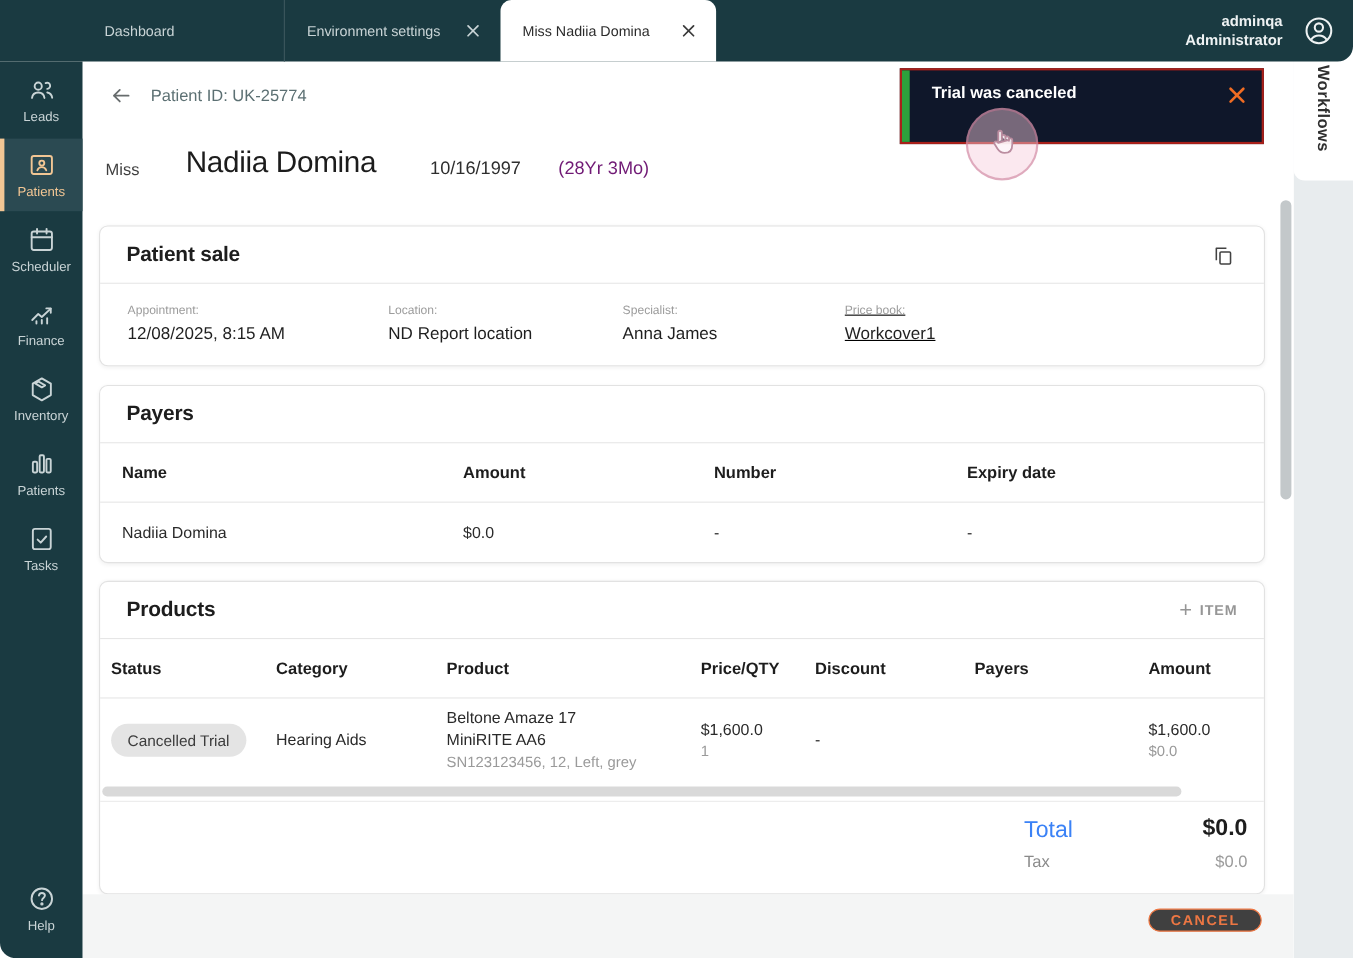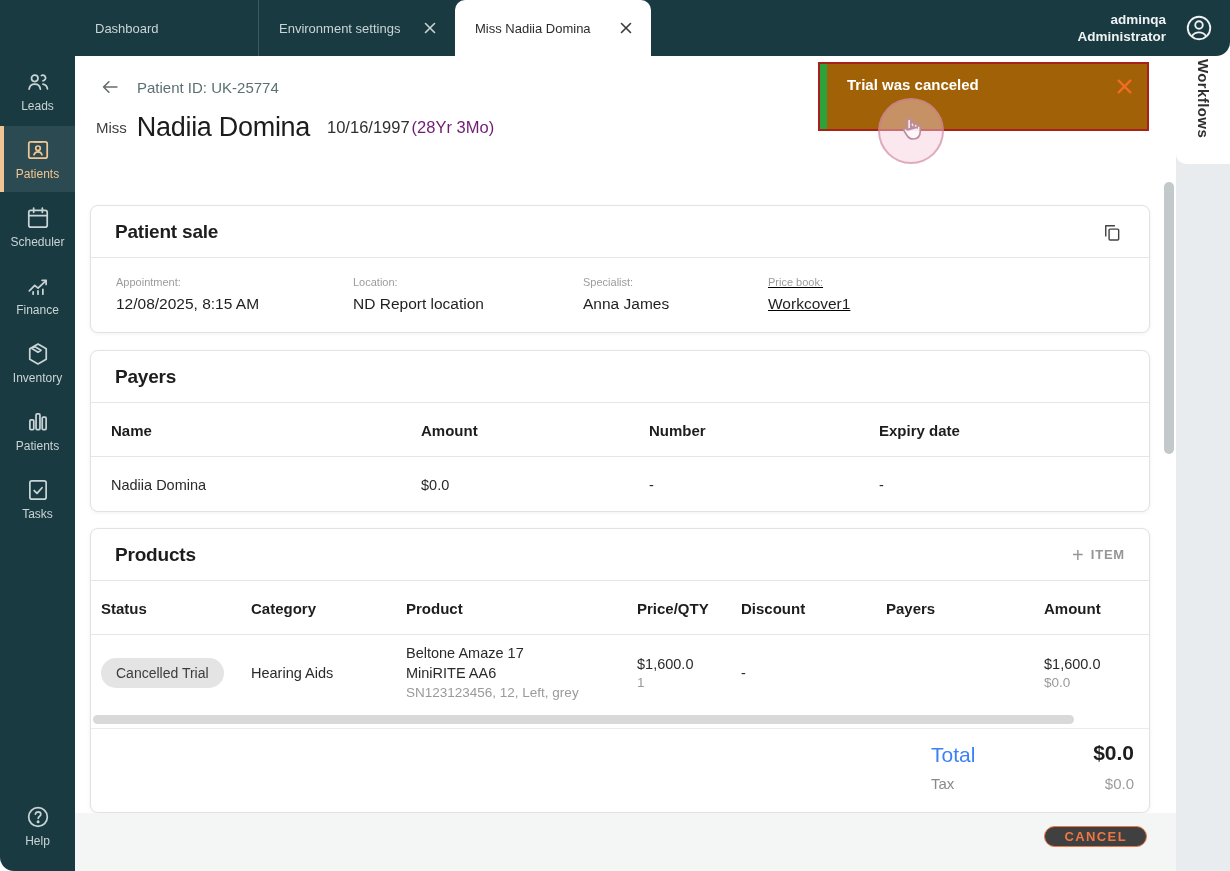--- a/index.html
+++ b/index.html
@@ -39,39 +39,39 @@
   .side-item.active { background:#2b4a52; border-left-color:#f2c694; color:#f2c694; }
   .side-help { margin-top:auto; margin-bottom:12px; }
 
   
   .content { position:absolute; left:75px; top:56px; width:1101px; height:815px; background:#fff; z-index:2; }
 
   .back-row { position:absolute; left:22px; top:18px; display:flex; align-items:center; gap:14px; }
   .back-btn { width:26px; height:26px; display:flex; align-items:center; justify-content:center; cursor:pointer; }
   .patient-id { font-size:15px; color:#5c7073; }
 
-  .name-row { position:absolute; left:21px; top:56px; display:flex; align-items:center; }
+  .name-row { position:absolute; left:21px; top:76px; display:flex; align-items:flex-end;gap:32px; }
   .salutation { font-size:15px; color:#3f3f3f; margin-right:10px; }
   .p-name { font-size:27px; font-weight:500; color:#1c1c1c; letter-spacing:-.3px; }
   .p-dob { font-size:16.5px; font-weight:500; color:#2e2e2e; margin-left:17px; }
   .p-age { font-size:16.5px; color:#701a75; margin-left:2px; }
 
   .card { position:absolute; left:15px; width:1060px; background:#fff; border:1px solid #e2e2e2;
           border-radius:8px; box-shadow:0 1px 4px rgba(0,0,0,.06); }
   .card-head { height:52px; display:flex; align-items:center; justify-content:space-between;
                padding:0 24px; border-bottom:1px solid #e6e6e6; }
   .card-title { font-size:19px; font-weight:600; color:#1d1d1d; letter-spacing:-.2px; }
   .icon-btn { width:26px; height:26px; display:flex; align-items:center; justify-content:center; cursor:pointer; }
 
   .card.sale { top:149px; height:128px; }
   .sale-fields { position:relative; height:74px; }
   .field { position:absolute; top:18px; }
   .f-label { font-size:11px; color:#9c9c9c; }
   .f-value { font-size:15.5px; color:#1f1f1f; margin-top:7px; }
-  .field.f0 { left:25px; } .field.f1 { left:262px; } .field.f2 { left:492px; } .field.f3 { left:677px;text-decoration:underline; }
+  .field.f0 { left:25px; } .field.f1 { left:262px; } .field.f2 { left:475px; } .field.f3 { left:677px;text-decoration:underline; }
 
   .card.payers { top:294px; height:162px; }
   .tbl-row { position:relative; }
   .payers .hdr { height:54px; border-bottom:1px solid #e6e6e6; }
   .payers .cell.c0 { left:20px; } .payers .cell.c1 { left:330px; }
   .payers .cell.c2 { left:558px; } .payers .cell.c3 { left:788px; }
   .cell { position:absolute; top:50%; transform:translateY(-50%); white-space:nowrap; }
   .th { font-size:15px; font-weight:700; color:#1d1d1d; }
   .td { font-size:14.5px; color:#2a2a2a; }
   .payers .data { height:55px; }
@@ -101,21 +101,21 @@
 
   .footer { position:absolute; left:0; bottom:0; width:1101px; height:58px; background:#f4f5f5; }
   .cancel-btn { position:absolute; right:29px; top:13px; height:21px; padding:0 19px; background:#404040;
                 border:1.5px solid #ee7743; border-radius:17px; color:#ee7743; font-size:13px;
                 font-weight:600; letter-spacing:1.4px; font-family:inherit; cursor:pointer; }
 
   .vscroll { position:absolute; left:1089px; top:126px; width:10px; height:272px; background:#c3c8ca;
              border-radius:5px; cursor:pointer; }
 
   
-  .toast { position:absolute; left:818px; top:62px; width:331px; height:69px; background:#a16207;
+  .toast { position:absolute; left:818px; top:62px; width:331px; height:69px; background:#0f172a;
            border:2px solid #a8201a; z-index:10; }
   .toast-stripe { position:absolute; left:0; top:0; bottom:0; width:7px; background:#2da13c; }
   .toast-msg { position:absolute; left:27px; top:12px; color:#fff; font-size:15px; font-weight:600; }
   .toast-close { position:absolute; right:12px; top:11px; width:22px; height:22px; display:flex;
                  align-items:center; justify-content:center; cursor:pointer; }
 
   
   .cursor { position:absolute; left:878px; top:98px; width:66px; height:66px; border-radius:50%;
             background:rgba(246,205,219,.45); border:2px solid rgba(201,120,150,.55); z-index:20;
             display:flex; align-items:center; justify-content:center; pointer-events:none; }

